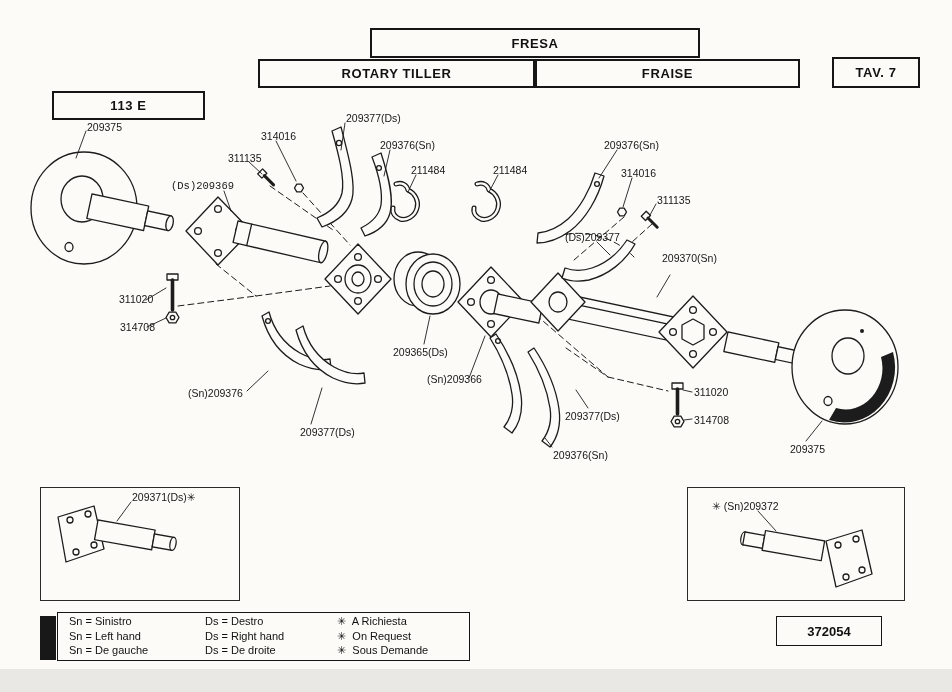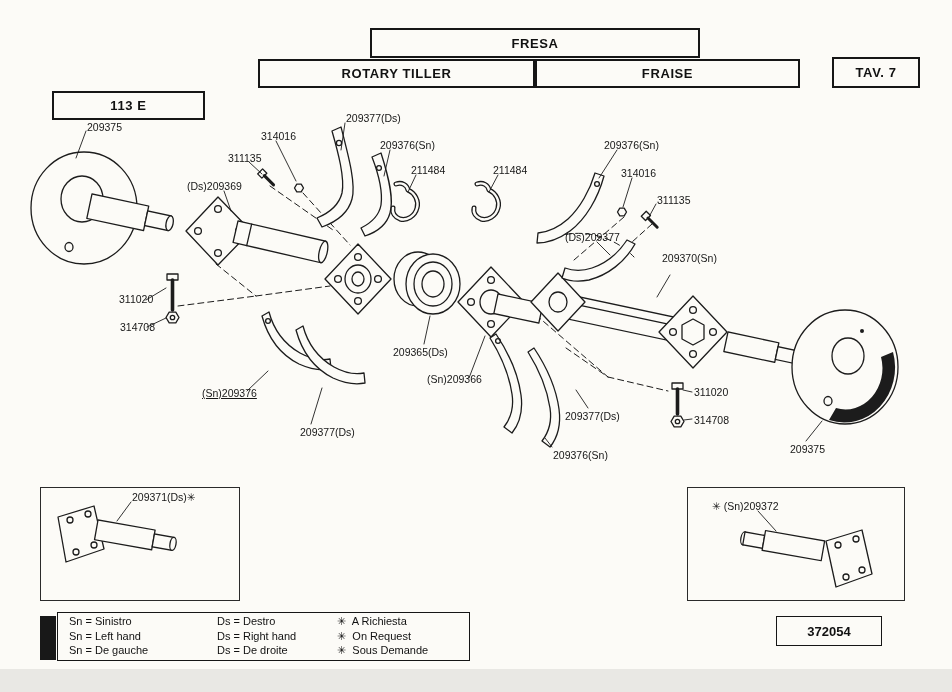--- a/index.html
+++ b/index.html
@@ -22,21 +22,21 @@
   .inset-box { position:absolute; border:1.6px solid #2a2a2a; background:transparent; }
   .inset-left  { left:40px;  top:487px; width:200px; height:114px; }
   .inset-right { left:687px; top:487px; width:218px; height:114px; }
 
   .black-tab { position:absolute; left:40px; top:616px; width:16px; height:44px; background:#181818; }
 
   .legend { position:absolute; left:57px; top:612px; width:413px; height:49px; border:1.8px solid #161616;
             font-size:11px; color:#111; padding-top:2px; }
   .legend-row { position:relative; height:14.5px; }
   .legend-cell { position:absolute; white-space:pre; top:0; }
-  .lc0 { left:11px; } .lc1 { left:114px;padding-left:45px; } .lc2 { left:279px; }
+  .lc0 { left:11px; } .lc1 { left:102px;padding-left:45px; } .lc2 { left:279px; }
 
   .plate-no { position:absolute; left:776px; top:616px; width:106px; height:30px; border:1.8px solid #161616;
               display:flex; align-items:center; justify-content:center; font-weight:bold; font-size:13px; color:#111; }
 </style>
 </head>
 <body>
 
 <div class="page">
 
   <div class="hdr-box box-fresa">FRESA</div>
@@ -250,28 +250,28 @@
       <div class="part-label" style="left: 87px; top: 121px;">209375</div>
       <div class="part-label" style="left: 261px; top: 130px;">314016</div>
       <div class="part-label" style="left: 228px; top: 152px;">311135</div>
       <div class="part-label" style="left: 346px; top: 112px;">209377(Ds)</div>
       <div class="part-label" style="left: 380px; top: 139px;">209376(Sn)</div>
       <div class="part-label" style="left: 411px; top: 164px;">211484</div>
       <div class="part-label" style="left: 493px; top: 164px;">211484</div>
       <div class="part-label" style="left: 604px; top: 139px;">209376(Sn)</div>
       <div class="part-label" style="left: 621px; top: 167px;">314016</div>
       <div class="part-label" style="left: 657px; top: 194px;">311135</div>
-      <div class="part-label" style="left: 187px; top: 180px;">(Ds)209369</div>
+      <div class="part-label" style="left: 171px; top: 180px; font-family: Liberation Mono, monospace;">(Ds)209369</div>
       <div class="part-label" style="left: 565px; top: 231px;">(Ds)209377</div>
       <div class="part-label" style="left: 662px; top: 252px;">209370(Sn)</div>
       <div class="part-label" style="left: 119px; top: 293px;">311020</div>
       <div class="part-label" style="left: 120px; top: 321px;">314708</div>
       <div class="part-label" style="left: 393px; top: 346px;">209365(Ds)</div>
       <div class="part-label" style="left: 427px; top: 373px;">(Sn)209366</div>
-      <div class="part-label" style="left: 202px; top: 387px; text-decoration: underline;">(Sn)209376</div>
+      <div class="part-label" style="left: 188px; top: 387px;">(Sn)209376</div>
       <div class="part-label" style="left: 300px; top: 426px;">209377(Ds)</div>
       <div class="part-label" style="left: 565px; top: 410px;">209377(Ds)</div>
       <div class="part-label" style="left: 553px; top: 449px;">209376(Sn)</div>
       <div class="part-label" style="left: 694px; top: 386px;">311020</div>
       <div class="part-label" style="left: 694px; top: 414px;">314708</div>
       <div class="part-label" style="left: 790px; top: 443px;">209375</div>
       <div class="part-label" style="left: 132px; top: 491px;">209371(Ds)✳</div>
       <div class="part-label" style="left: 712px; top: 500px;">✳ (Sn)209372</div>
     </div>
 

